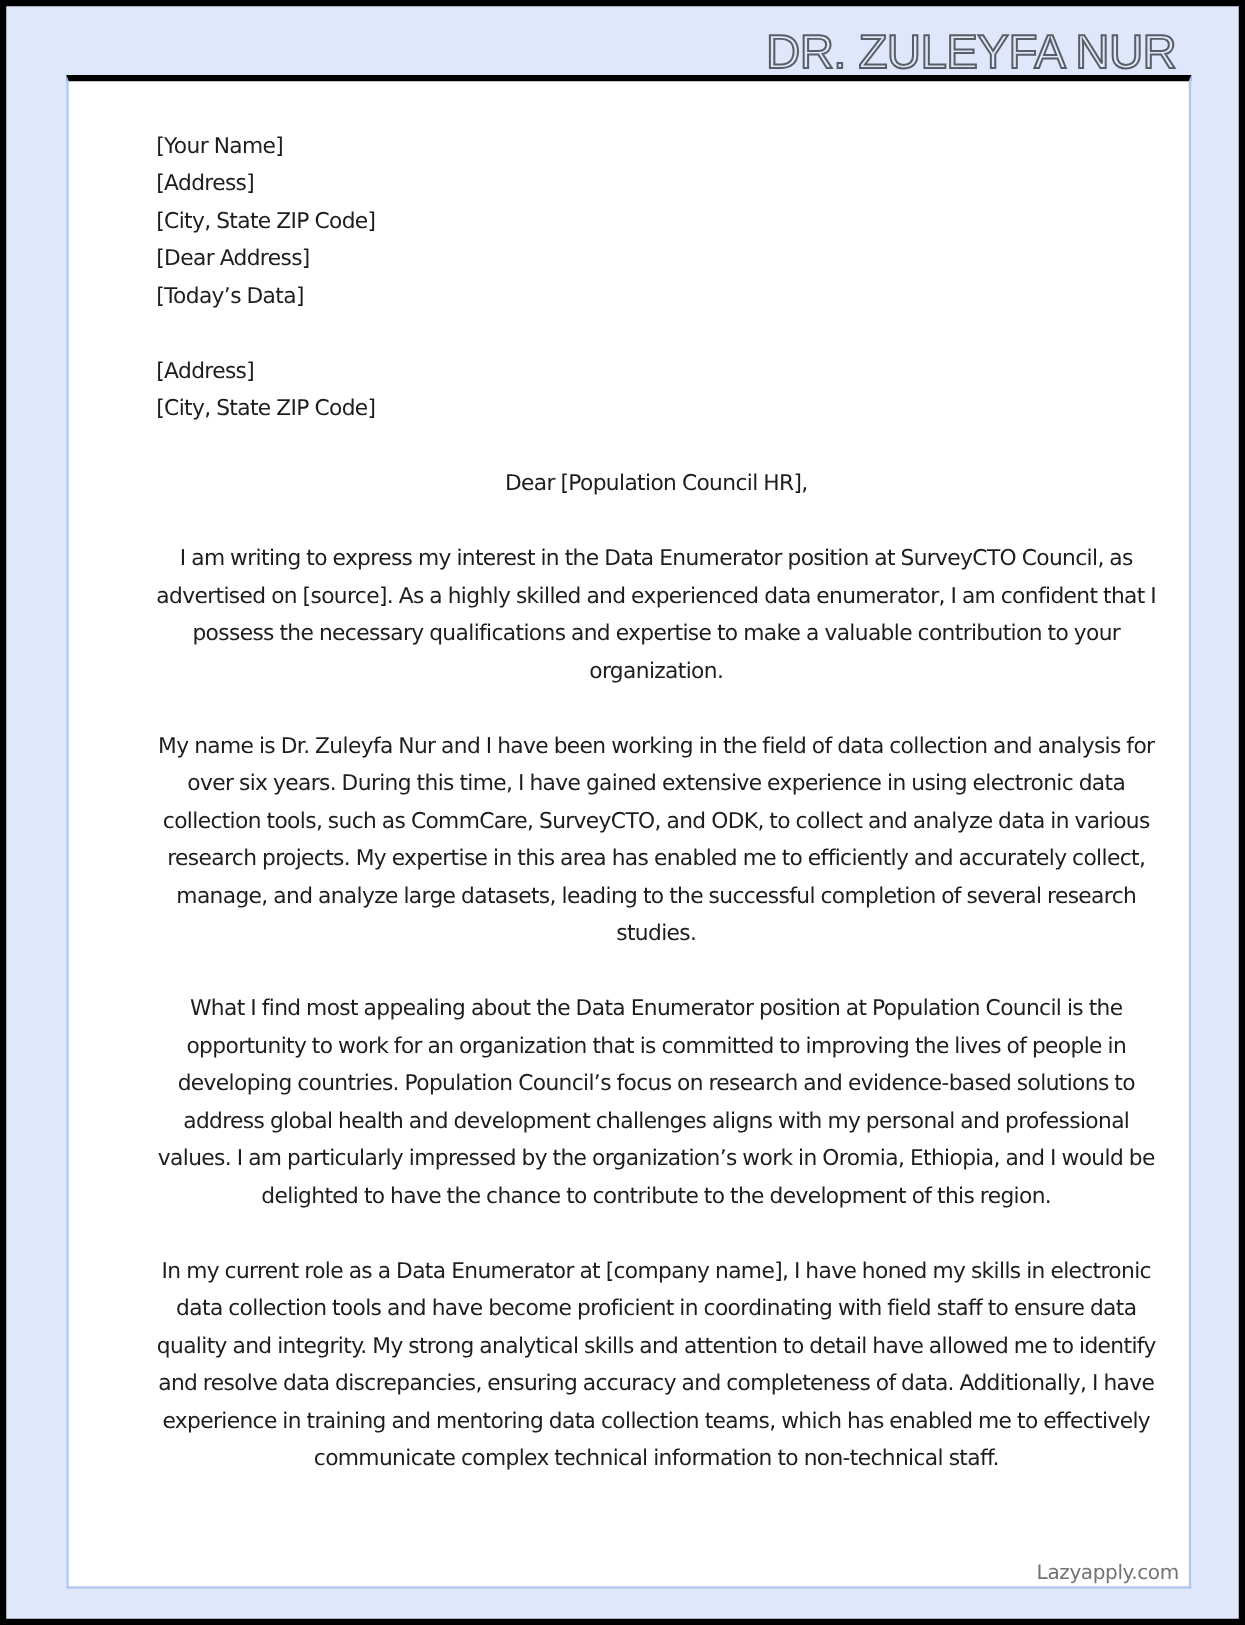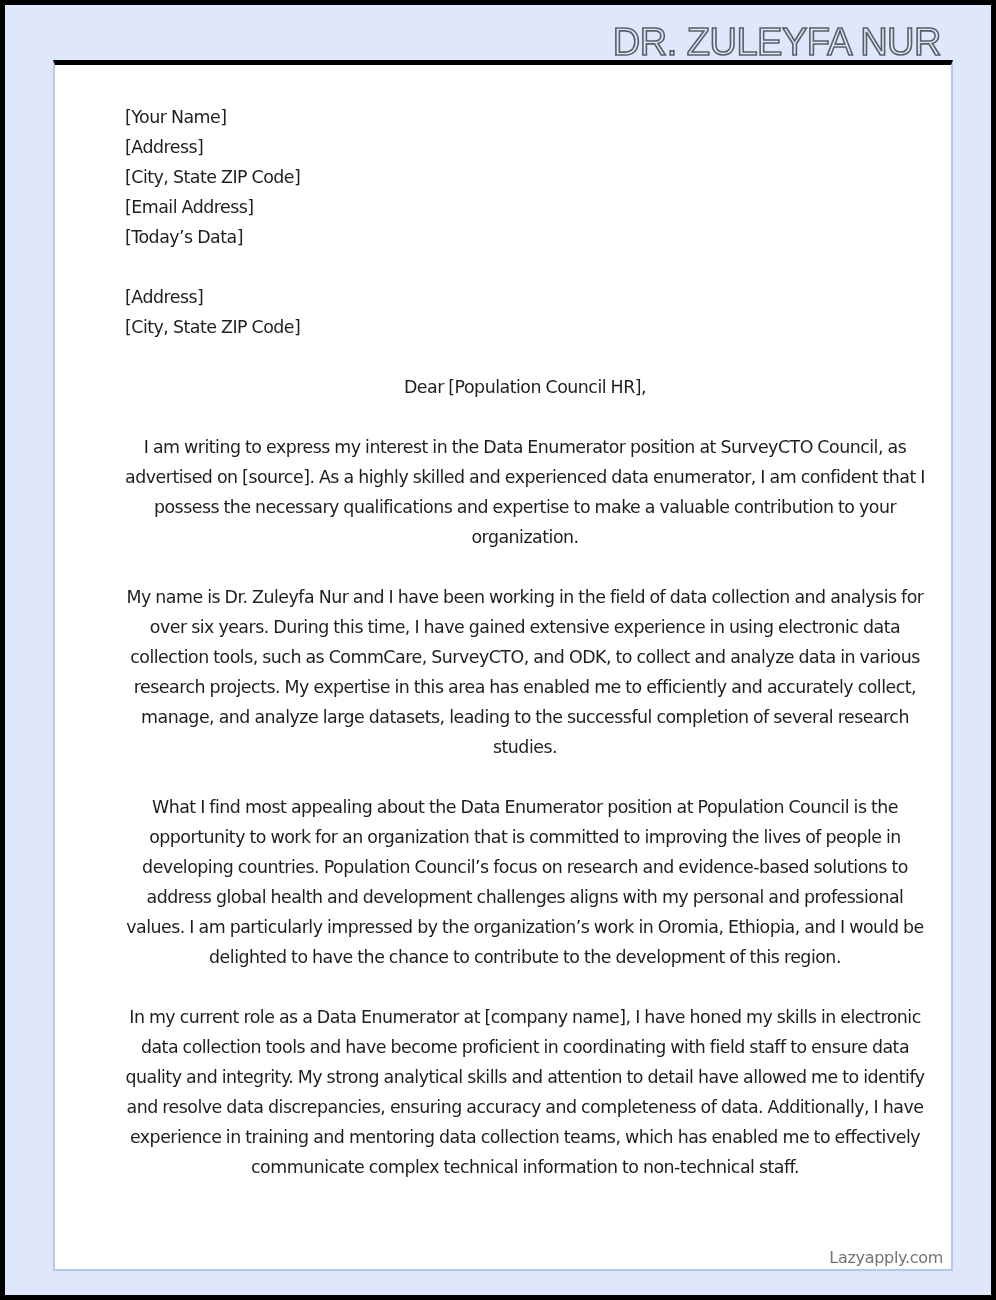--- a/index.html
+++ b/index.html
@@ -49,21 +49,21 @@
 
 <div class="frame">
   <div class="title">DR. ZULEYFA NUR</div>
 
   <div class="page">
     <div class="content">
       <div>
         <span class="line">[Your Name]</span>
         <span class="line">[Address]</span>
         <span class="line">[City, State ZIP Code]</span>
-        <span class="line">[Email Address]</span>
+        <span class="line">[Dear Address]</span>
         <span class="line">[Today’s Data]</span>
       </div>
       <div class="gap"></div>
       <div>
         <span class="line">[Address]</span>
         <span class="line">[City, State ZIP Code]</span>
       </div>
       <div class="gap"></div>
       <p>Dear [Population Council HR],</p>
       <p>I am writing to express my interest in the Data Enumerator position at SurveyCTO Council, as advertised on [source]. As a highly skilled and experienced data enumerator, I am confident that I possess the necessary qualifications and expertise to make a valuable contribution to your organization.</p>

